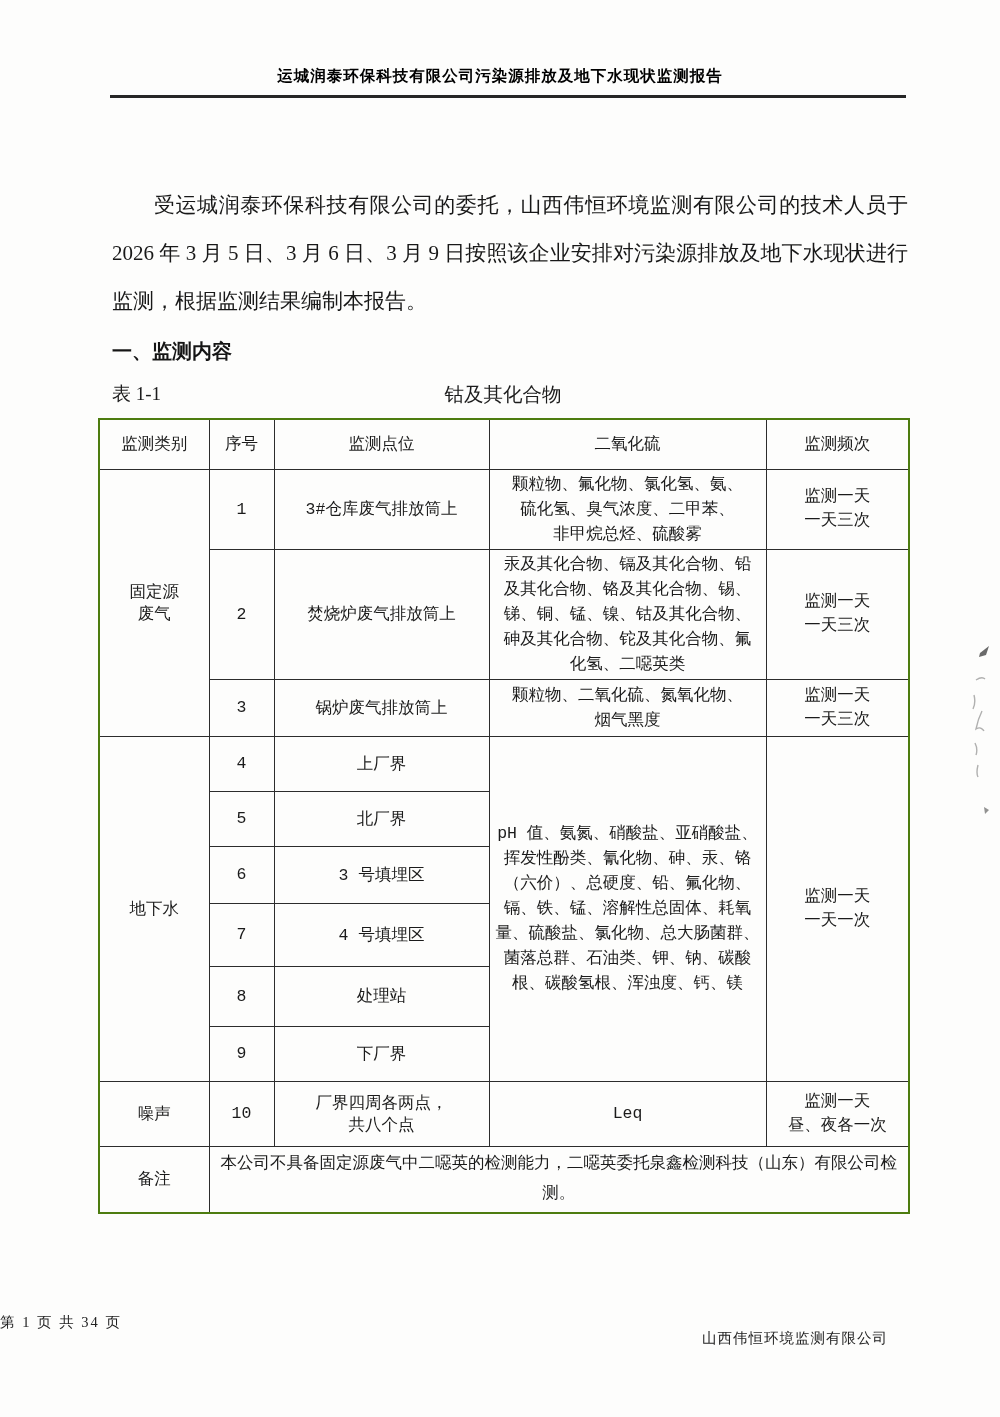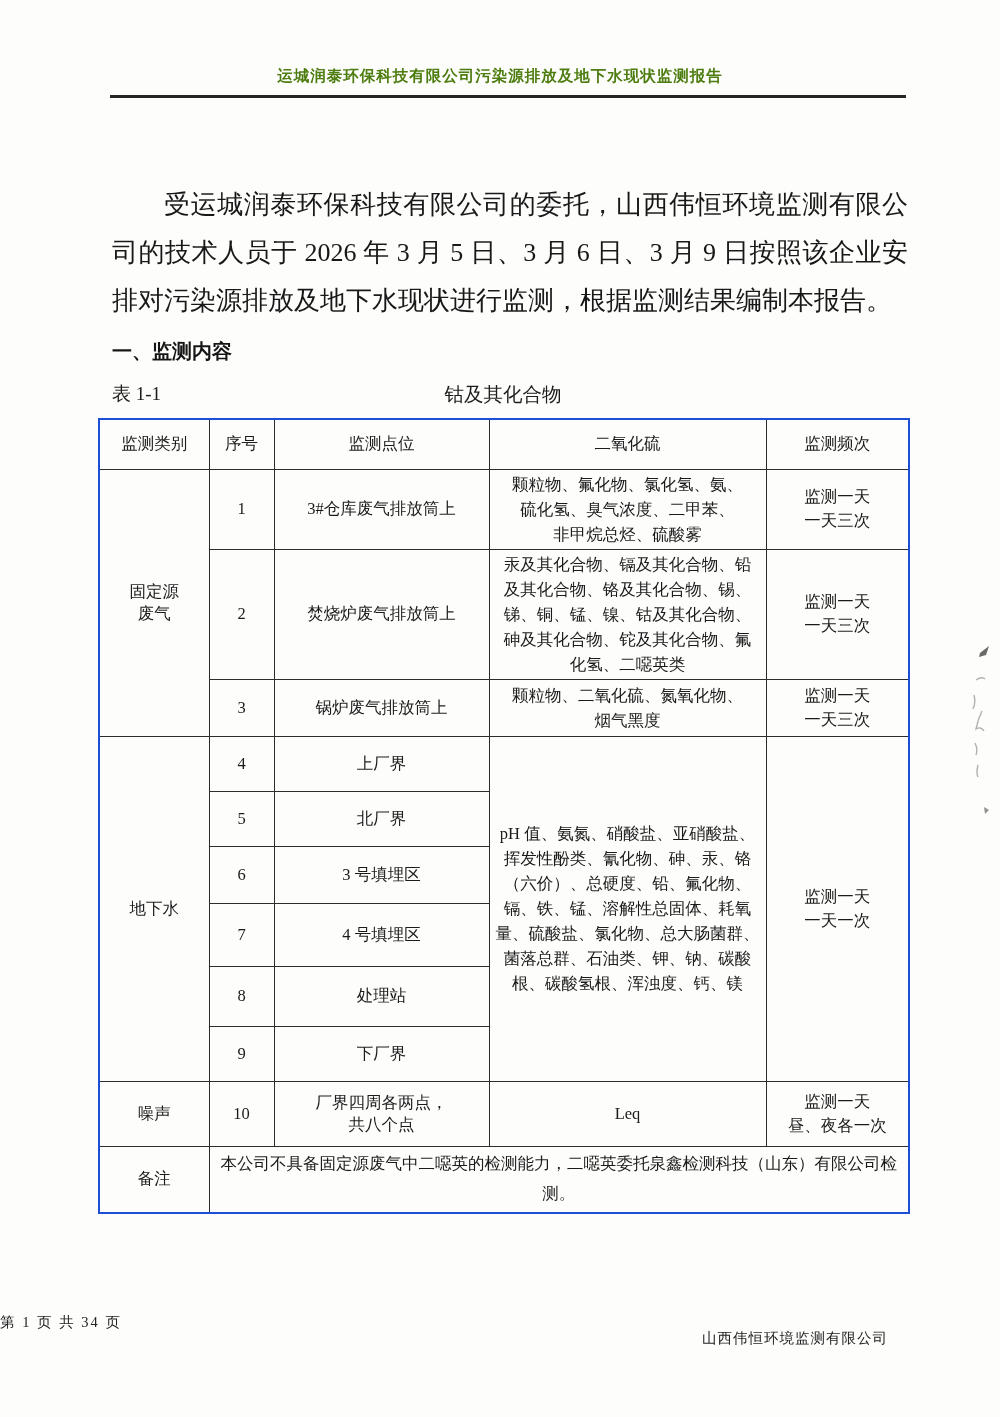--- a/index.html
+++ b/index.html
@@ -11,36 +11,36 @@
     background:#fdfdfc;
     font-family:"Liberation Serif","DejaVu Serif",serif;
     color:#1c1c1c;
     overflow:hidden;
   }
   .header-title {
     position:absolute; top:66px; left:0; right:0;
     text-align:center;
     font-size:15.5px; font-weight:bold;
     letter-spacing:1px;
-    color:#4d7c0f;
+    color:#000000;
   }
   .header-rule {
     position:absolute; top:95px; left:110px; width:796px; height:3px;
     background:#262626;
   }
   .preface-title {
     position:absolute; top:131px; left:0; right:0;
     text-align:center;
     font-size:28px; font-weight:bold;
     letter-spacing:6px;
     color:#151515;
   }
   .intro-paragraph {
     position:absolute; top:181px; left:112px; width:796px;
-    font-size:26px; line-height:48px;
+    font-size:21px; line-height:48px;
     text-align:justify;
     text-indent:2em;
     color:#181818;
   }
   .section-heading {
     position:absolute; top:338px; left:112px;
     font-size:20px; font-weight:bold;
     color:#151515;
   }
   .caption-row {
@@ -55,21 +55,22 @@
     text-align:center;
     font-size:19.5px;
   }
   .table-wrap {
     position:absolute; top:418px; left:98px; width:810px;
   }
   table.monitoring {
     border-collapse:collapse;
     width:810px;
     table-layout:fixed;
-    border:2px solid #1d4ed8;
+    border:2px solid #4d7c0f;
+    font-family:Liberation Mono, monospace;
   }
   table.monitoring th, table.monitoring td {
     border:1.5px solid #2c2c2c;
     text-align:center;
     vertical-align:middle;
     font-weight:normal;
     font-size:16.5px;
     color:#1b1b1b;
     padding:2px 6px;
     overflow:hidden;

